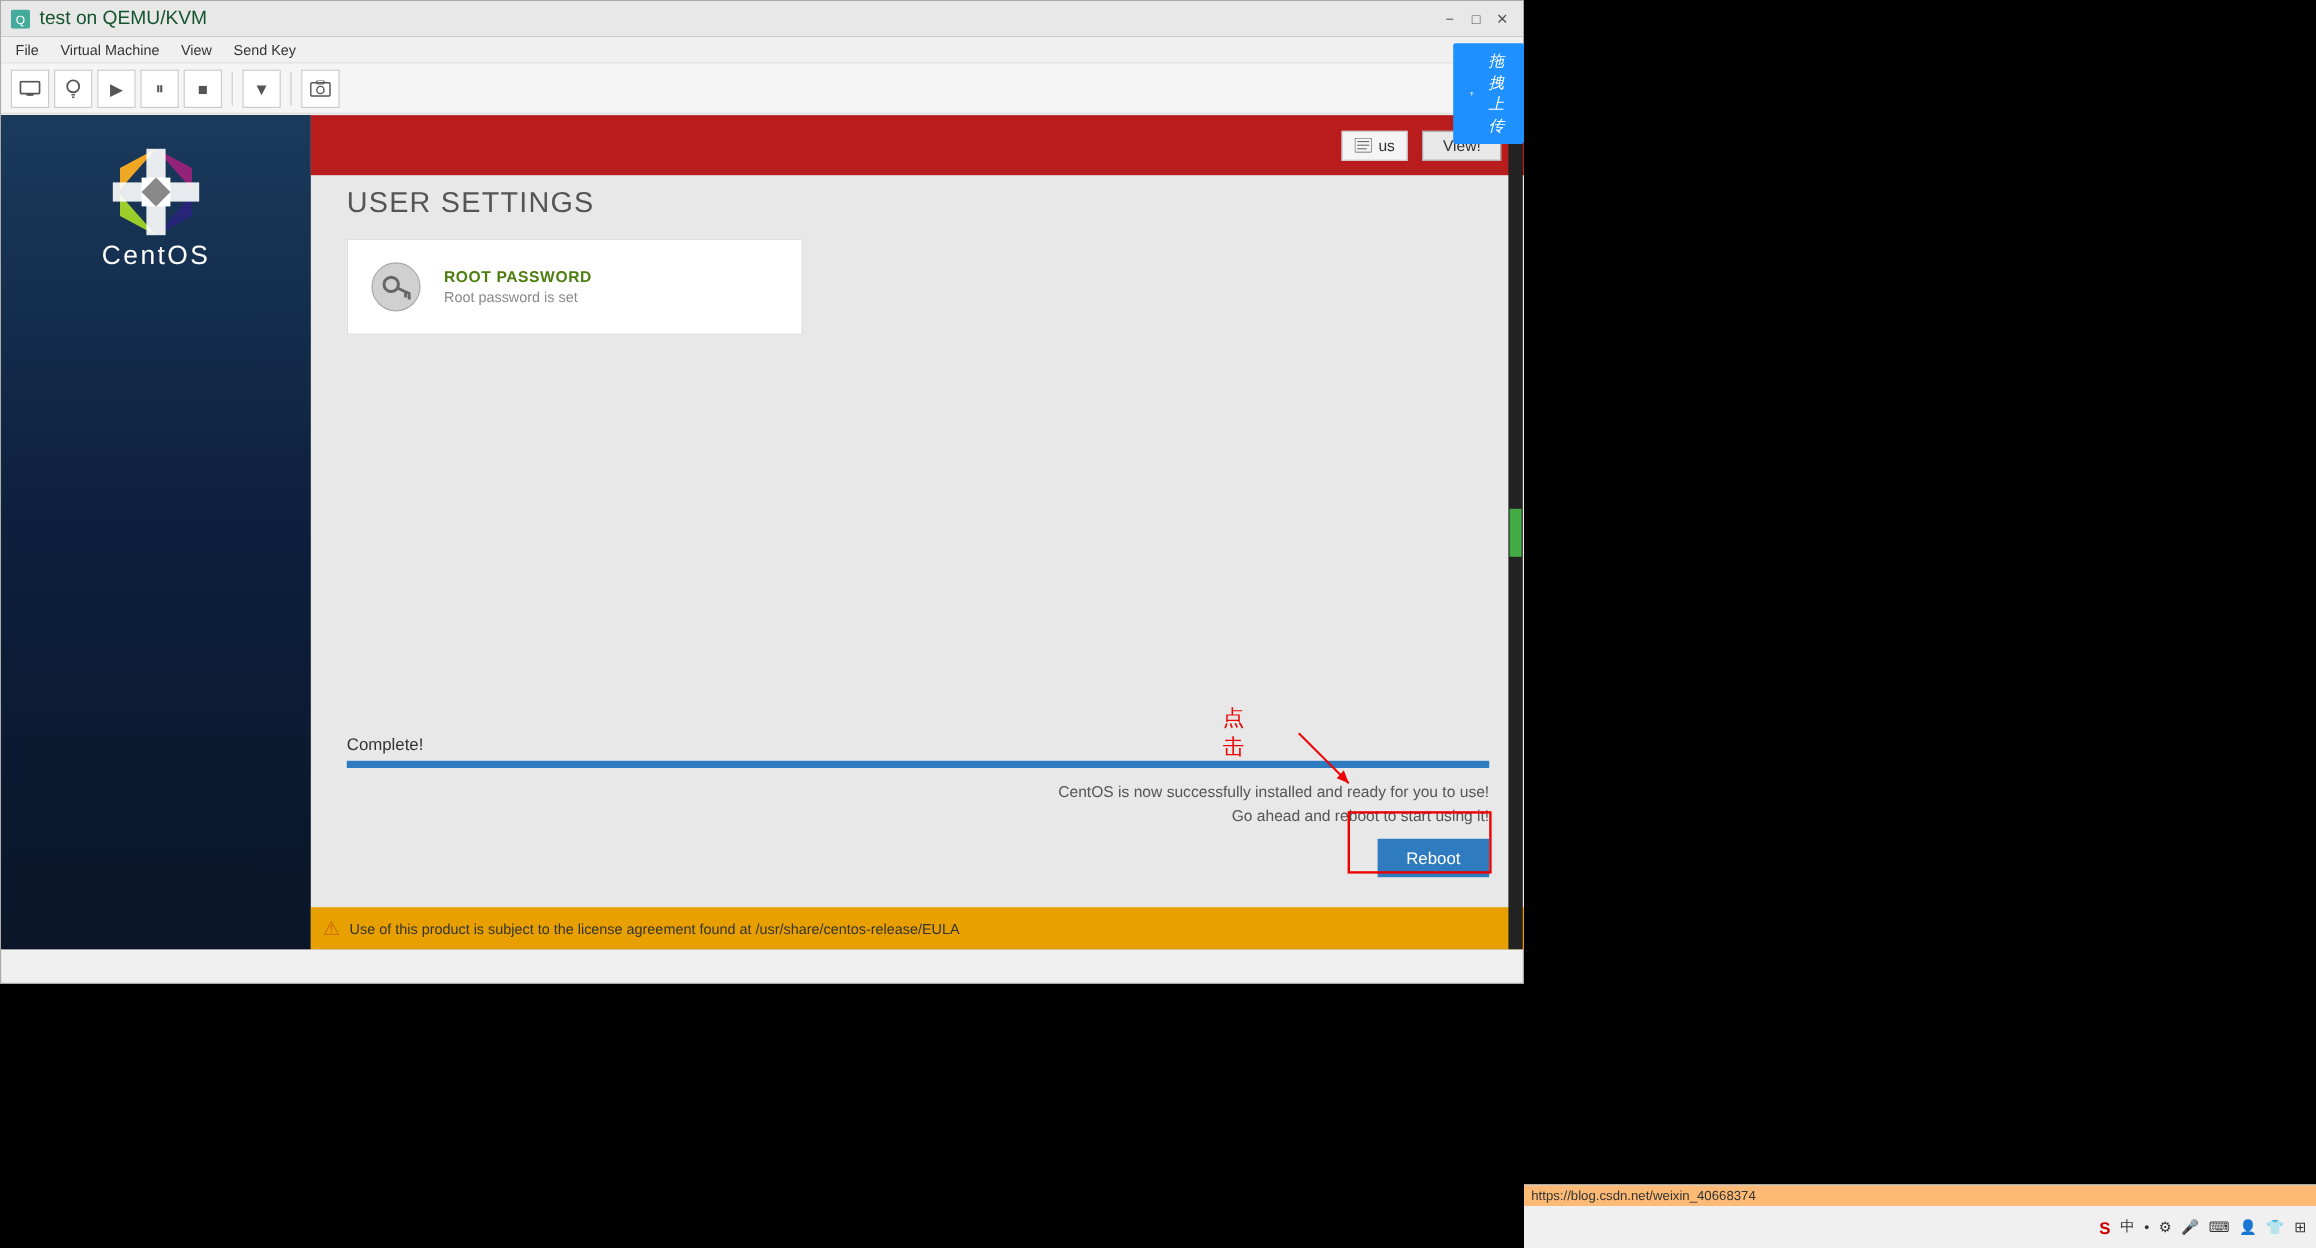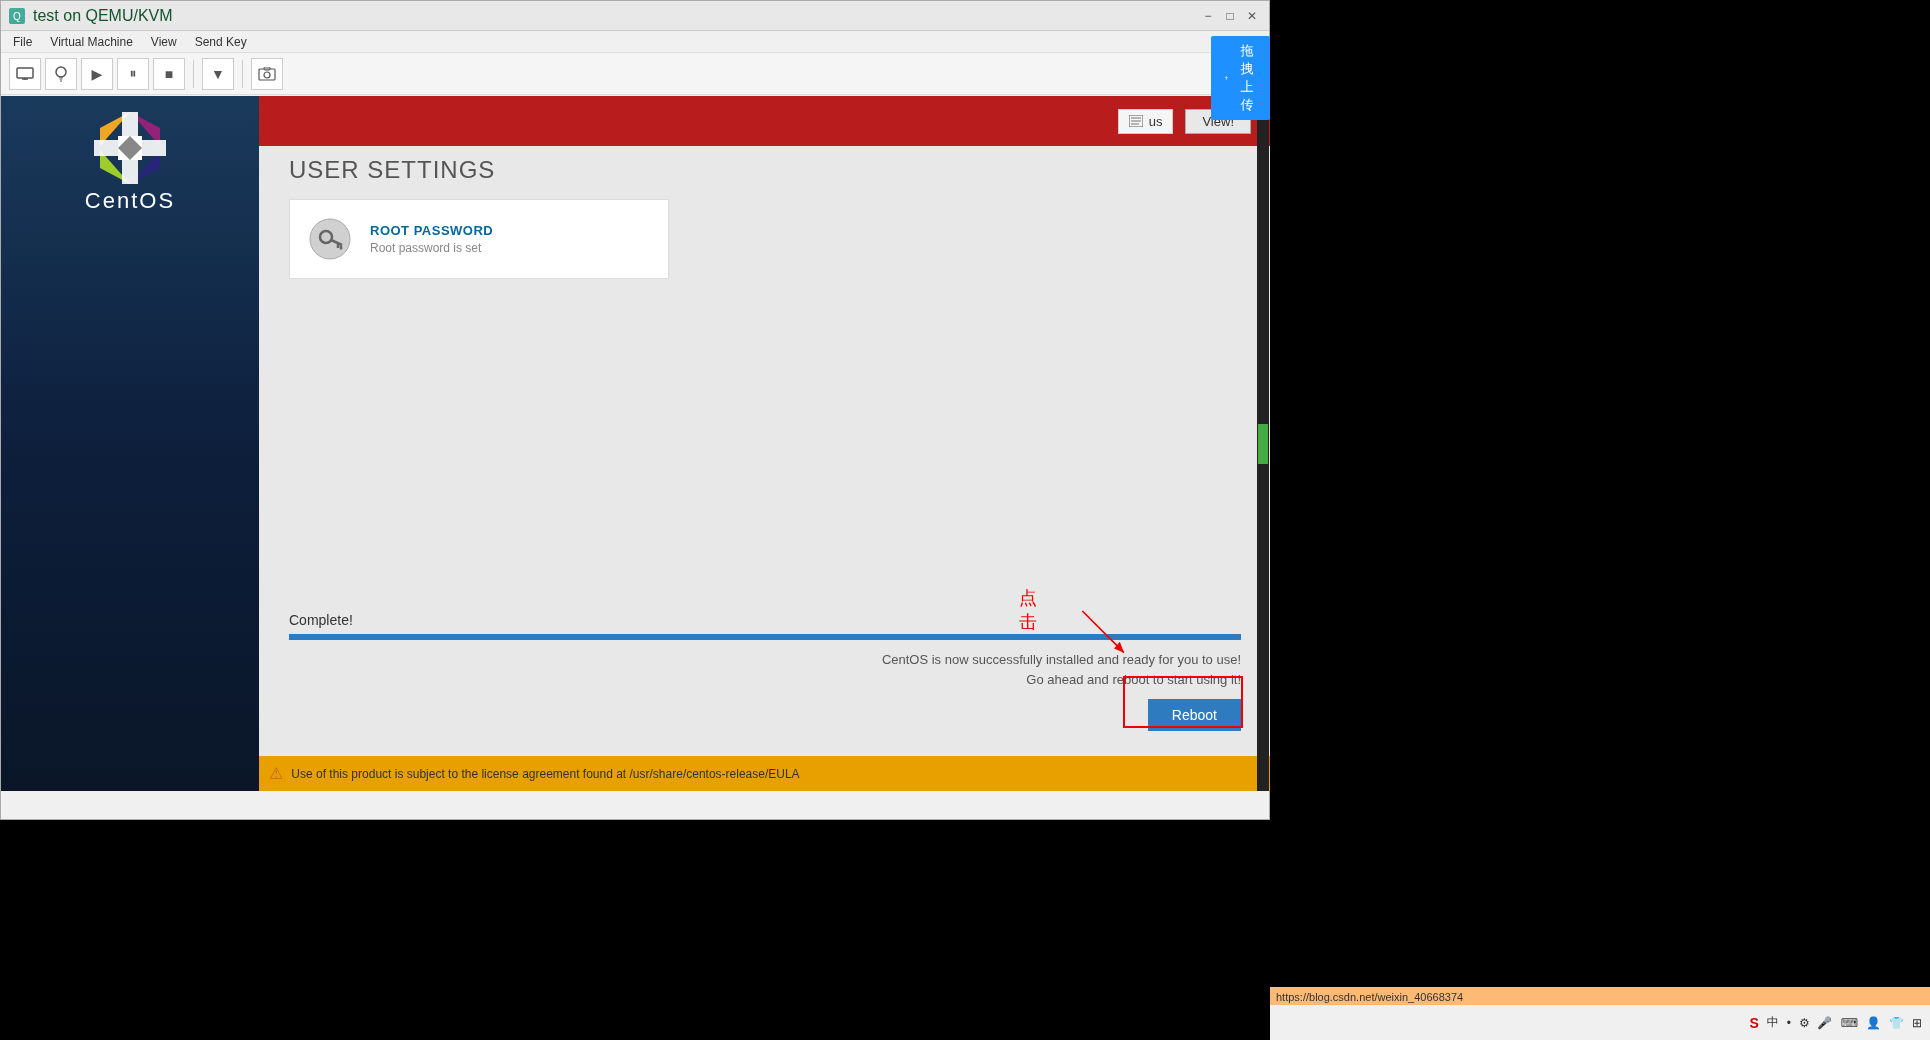--- a/index.html
+++ b/index.html
@@ -128,21 +128,21 @@
 
     
     .sidebar {
       width: 258px;
       height: 100%;
       background: linear-gradient(to bottom, #1a3a5c, #0d1f3c, #0a1628);
       flex-shrink: 0;
       display: flex;
       flex-direction: column;
       align-items: center;
-      padding-top: 12px;
+      padding-top: 24px;
     }
 
     .centos-logo-text {
       color: #fff;
       font-size: 22px;
       font-weight: 300;
       letter-spacing: 2px;
     }
 
     
@@ -220,21 +220,21 @@
     }
 
     .card-text {
       display: flex;
       flex-direction: column;
     }
 
     .card-title {
       font-size: 13px;
       font-weight: 600;
-      color: #0369a1;
+      color: #4d7c0f;
       letter-spacing: 0.5px;
       text-transform: uppercase;
     }
 
     .card-subtitle {
       font-size: 12px;
       color: #888;
       margin-top: 3px;
     }
 
@@ -356,20 +356,21 @@
       background: #1e90ff;
       color: #fff;
       border: none;
       padding: 6px 12px;
       font-size: 13px;
       cursor: pointer;
       display: flex;
       align-items: center;
       gap: 6px;
       border-radius: 2px;
+      font-style: italic;
     }
 
     
     .side-scrollbar {
       position: absolute;
       right: 0;
       top: 95px;
       width: 12px;
       height: 695px;
       background: #222;

